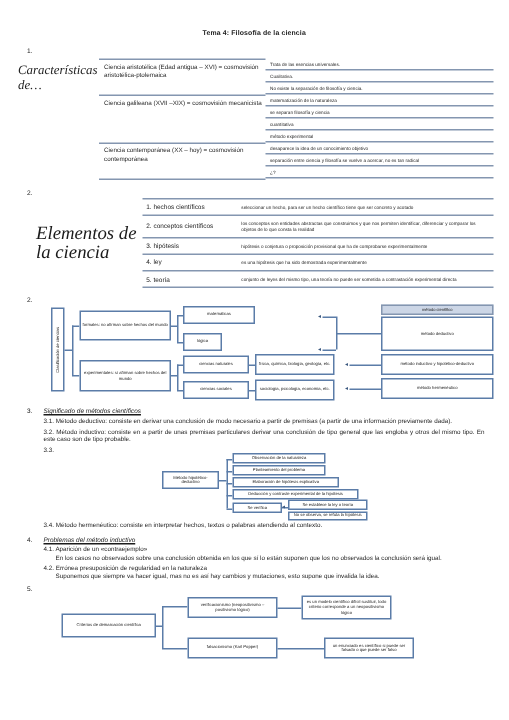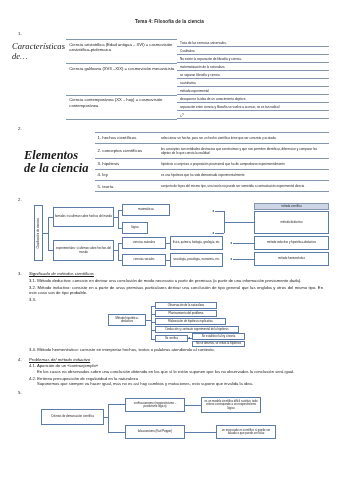--- a/index.html
+++ b/index.html
@@ -173,21 +173,21 @@
       </td>
     </tr>
   </tbody>
     </table>
 
   <div class="num" style="margin-top:6px;">2.</div>
 
   <table class="tbl2">
     <tbody>
         <tr>
-      <td class="big-left" style="width:84px;font-weight:bold;" rowspan="5">Elementos de la ciencia</td>
+      <td class="big-left" style="width:84px;" rowspan="5">Elementos de la ciencia</td>
       <td class="el-name" style="width:63px;">1. hechos científicos</td>
       <td class="el-desc" style="width:170px;">seleccionar un hecho, para ser un hecho científico tiene que ser concreto y acotado</td>
     </tr>
     <tr>
       <td class="el-name">2. conceptos científicos</td>
       <td class="el-desc">los conceptos son entidades abstractas que construimos y que nos permiten identificar, diferenciar y comparar los objetos de lo que consta la realidad</td>
     </tr>
     <tr>
       <td class="el-name">3. hipótesis</td>
       <td class="el-desc">hipótesis o conjetura o proposición provisional que ha de comprobarse experimentalmente</td>

